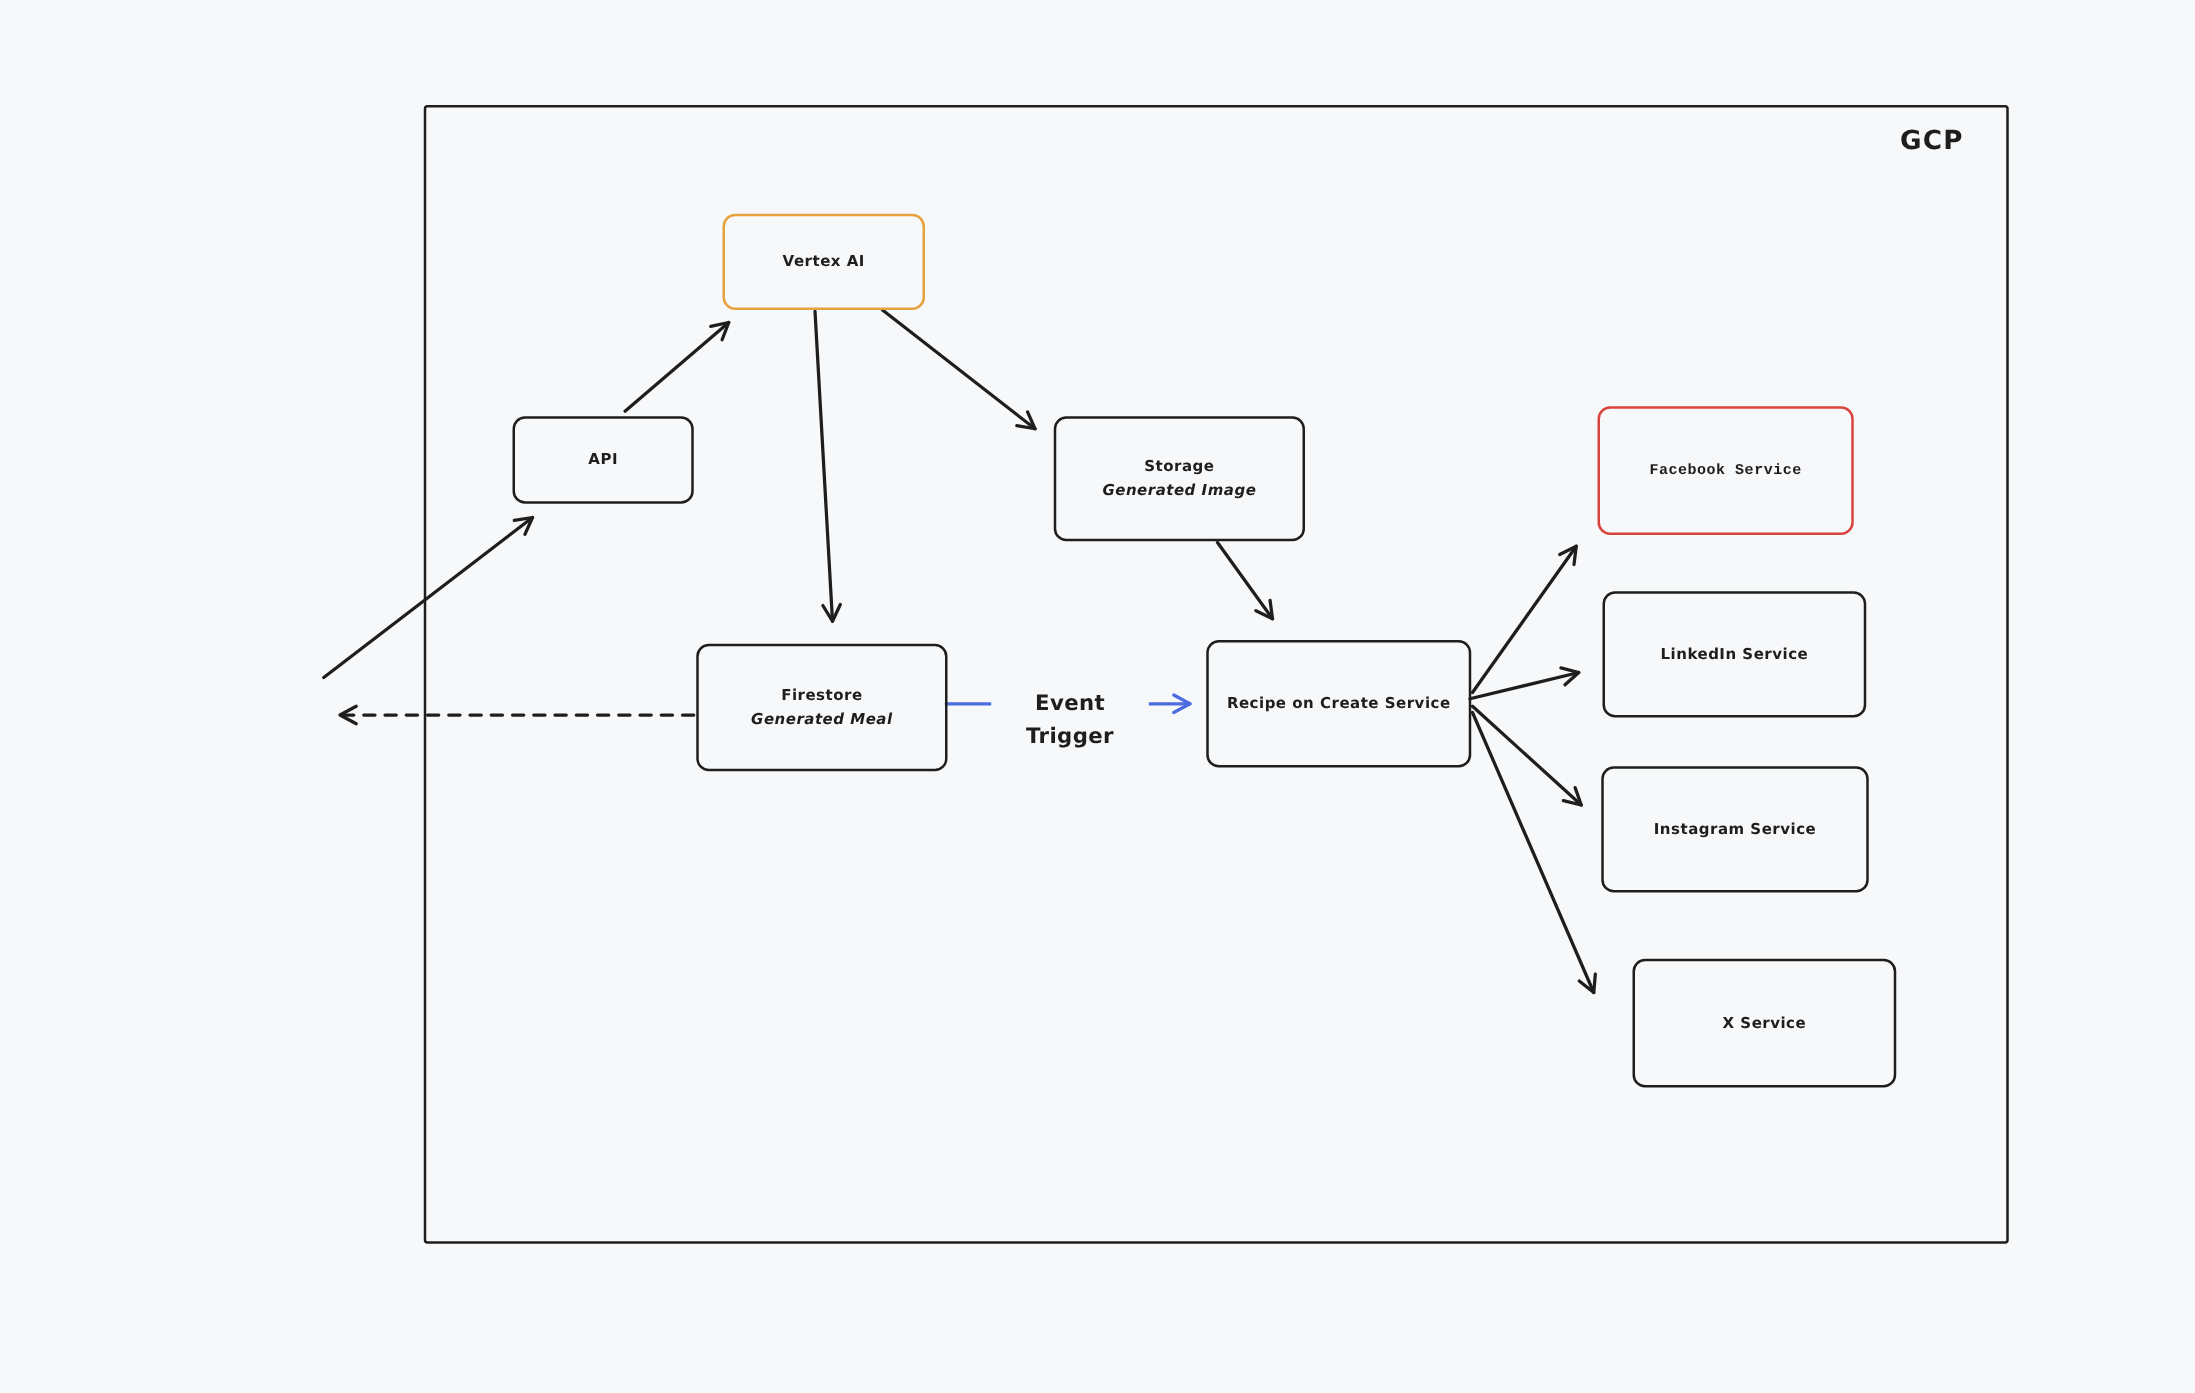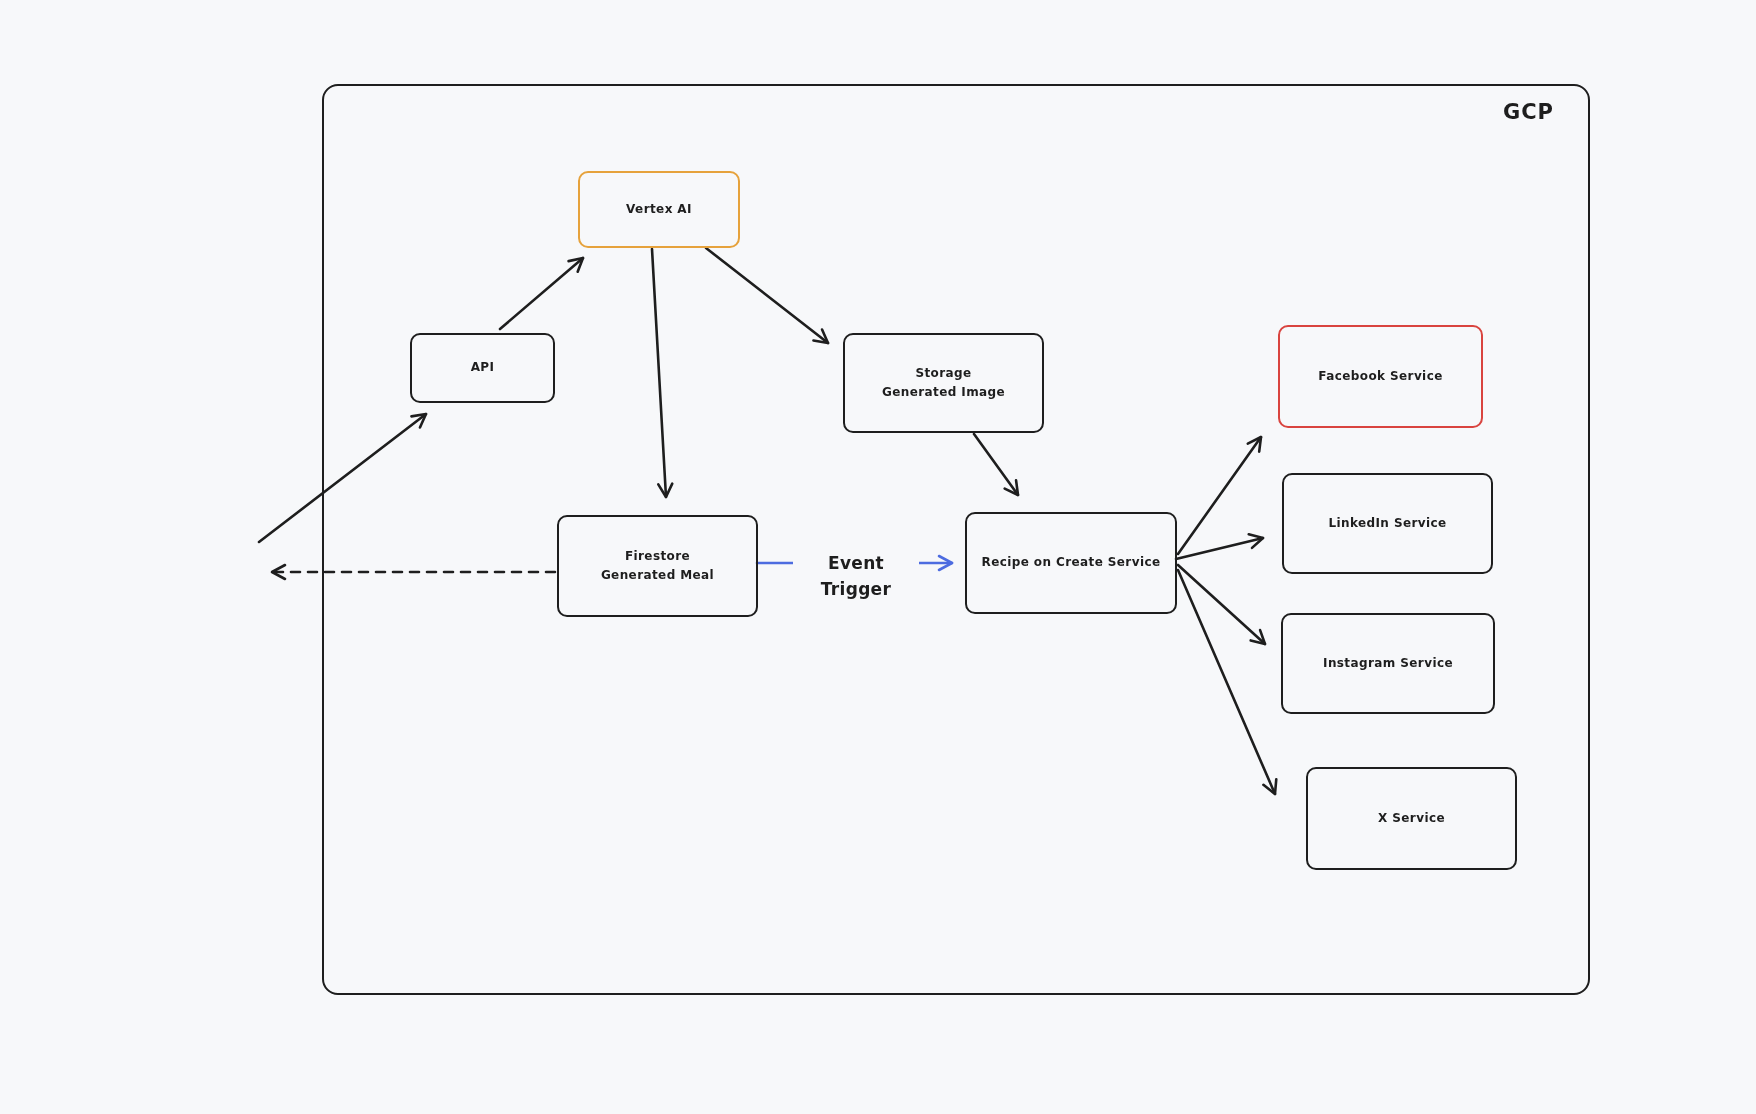--- a/index.html
+++ b/index.html
@@ -7,23 +7,23 @@
     background:#f7f8fa;
     width:1756px;height:1114px;
     font-family:"DejaVu Sans",sans-serif;
     color:#1e1e1e;
     position:relative;
     overflow:hidden;
   }
   .canvas{position:absolute;inset:0;}
   .gcp-container{
     position:absolute;
-    left:322px;top:84px;width:1268px;height:911px;
+    left:339px;top:84px;width:1268px;height:911px;
     border:2.5px solid #1e1e1e;
-    border-radius:16px;
+    border-radius:3px;
     box-sizing:border-box;
     background:transparent;
   }
   .gcp-label{
     position:absolute;
     top:14px;right:34px;
     font-size:21px;font-weight:700;letter-spacing:1px;
   }
   .node{
     position:absolute;
@@ -35,21 +35,21 @@
     align-items:center;justify-content:center;
     gap:3px;
     font-size:12px;font-weight:700;letter-spacing:.4px;
     text-align:center;
     line-height:1.3;
     padding:4px 10px;
   }
   .node--orange{border-color:#e6a23c;}
   .node--red{border-color:#d9443f;}
   .node .subtitle{font-weight:700;}
-  .node .subtitle--italic{}
+  .node .subtitle--italic{font-style:italic;}
   .edge-label{
     position:absolute;
     left:793px;top:550px;width:126px;
     background:#f7f8fa;
     font-size:17px;font-weight:700;letter-spacing:.3px;
     text-align:center;
     line-height:26px;
   }
   svg.edges{position:absolute;inset:0;pointer-events:none;}
 </style>
@@ -113,21 +113,21 @@
 
   <div class="node" style="left:557px;top:515px;width:201px;height:102px;">
     <div>Firestore</div>
     <div class="subtitle subtitle--italic">Generated Meal</div>
   </div>
 
   <div class="node" style="left:965px;top:512px;width:212px;height:102px;">
     <div style="max-width:180px;">Recipe on Create Service</div>
   </div>
 
-  <div class="node node--red" style="left:1278px;top:325px;width:205px;height:103px;">
+  <div class="node node--red" style="left:1278px;top:325px;width:205px;height:103px;font-family:Liberation Mono, monospace;">
     <div>Facebook Service</div>
   </div>
 
   <div class="node" style="left:1282px;top:473px;width:211px;height:101px;">
     <div>LinkedIn Service</div>
   </div>
 
   <div class="node" style="left:1281px;top:613px;width:214px;height:101px;">
     <div>Instagram Service</div>
   </div>

